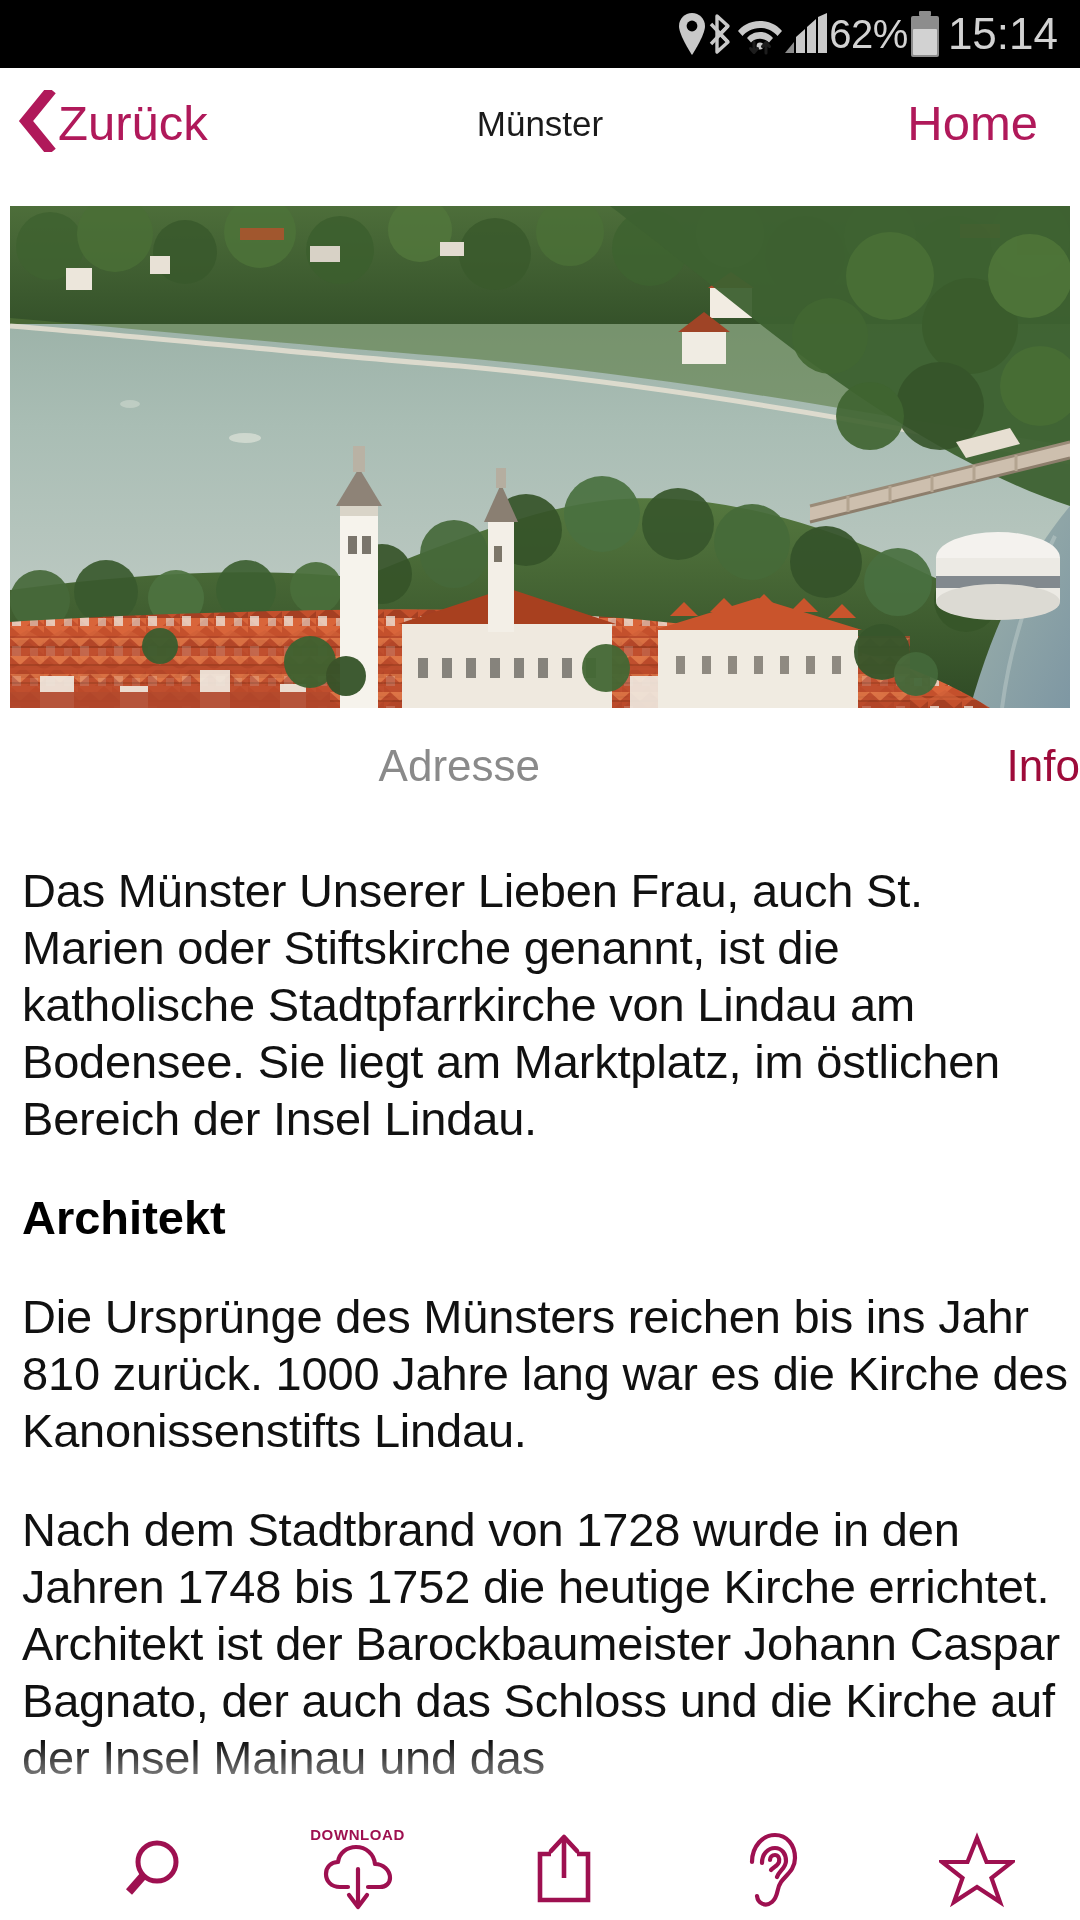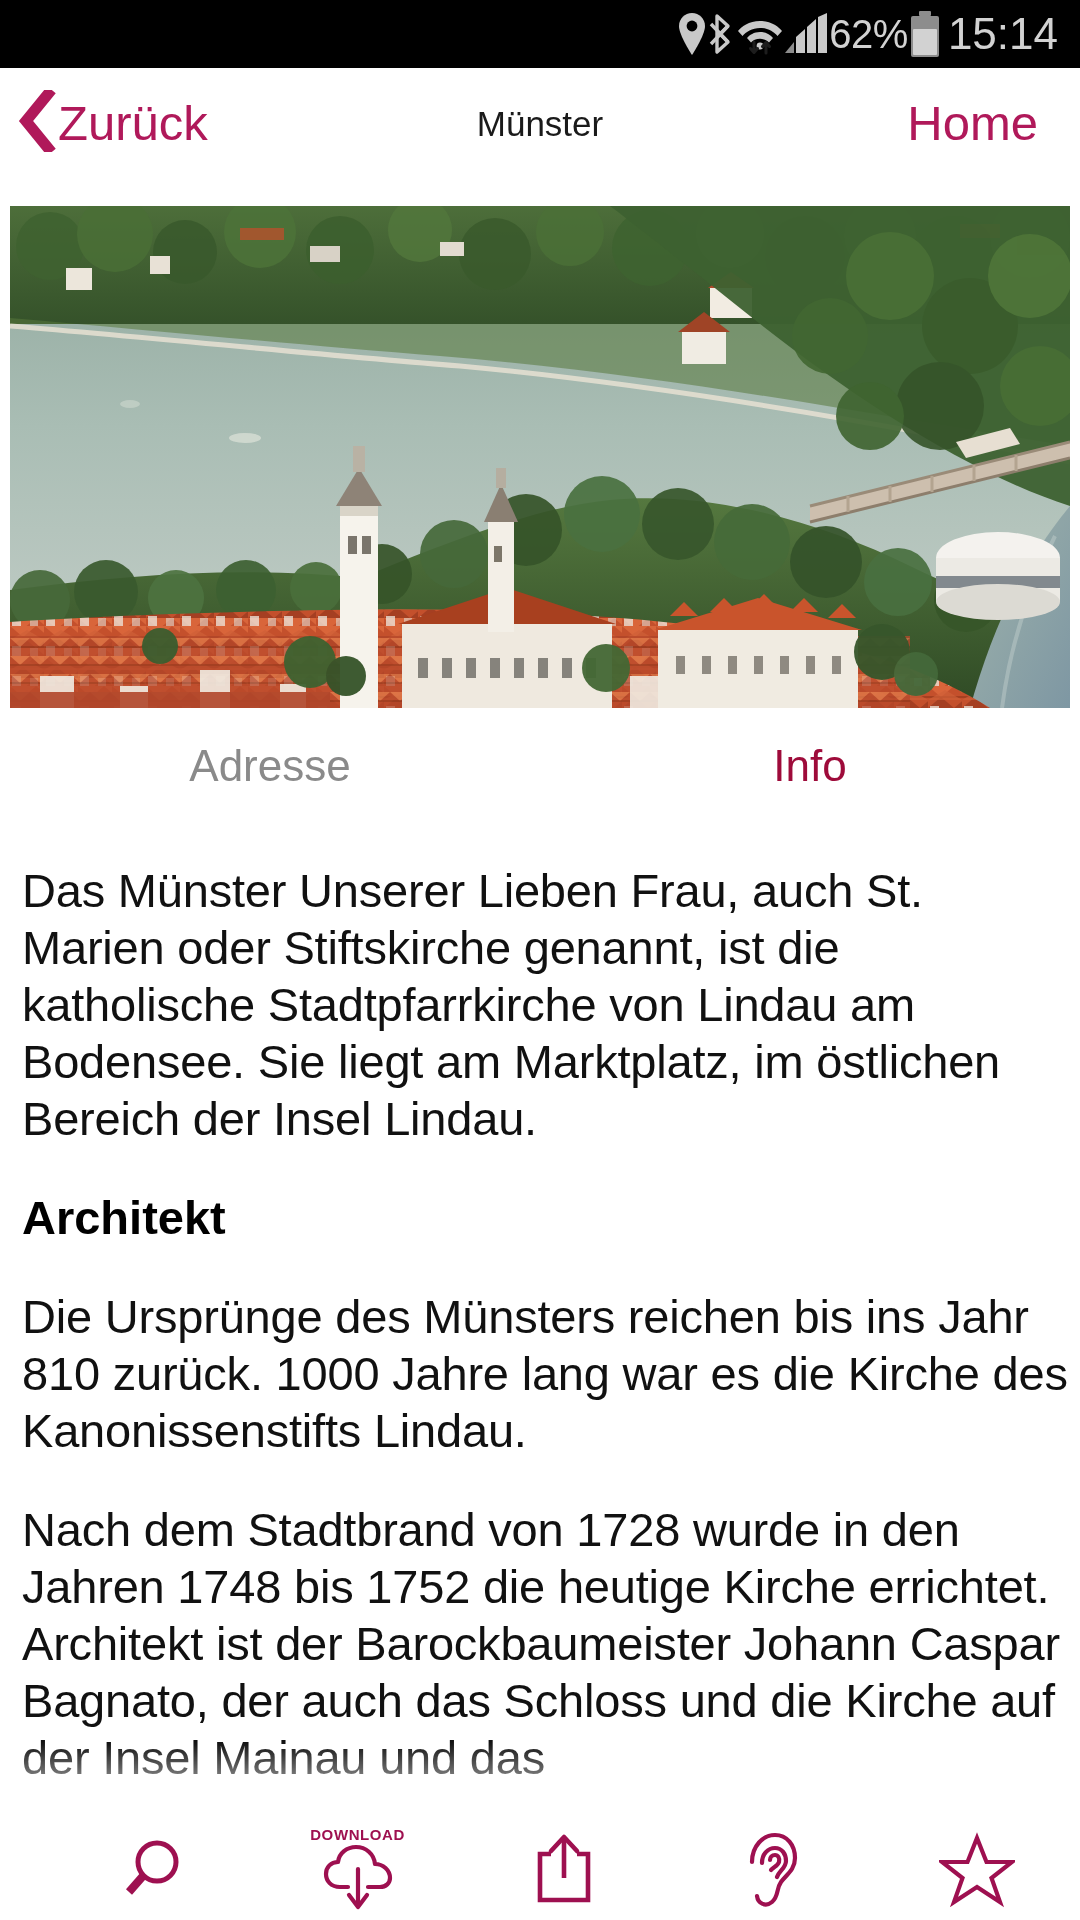--- a/index.html
+++ b/index.html
@@ -63,21 +63,21 @@
     overflow:hidden; background:#4a6b52;
   }
   .hero svg { display:block; width:100%; height:100%; }
 
   
   .tabbar {
     position:absolute; top:708px; left:0; width:1080px; height:150px;
     display:flex; align-items:flex-start; background:#fff;
   }
   .tab {
-    flex:1; text-align:center; padding-top:36px;
+    flex:1; text-align:right; padding-top:36px;
     font-size:44px; line-height:1;
     font-family:"Liberation Sans", sans-serif;
     cursor:pointer;
   }
   .tab.inactive { color:#8a8a8a; }
   .tab.active { color:#9e0b3a; }
 
   
   .article {
     position:absolute; top:862px; left:10px; width:1080px; height:958px;

